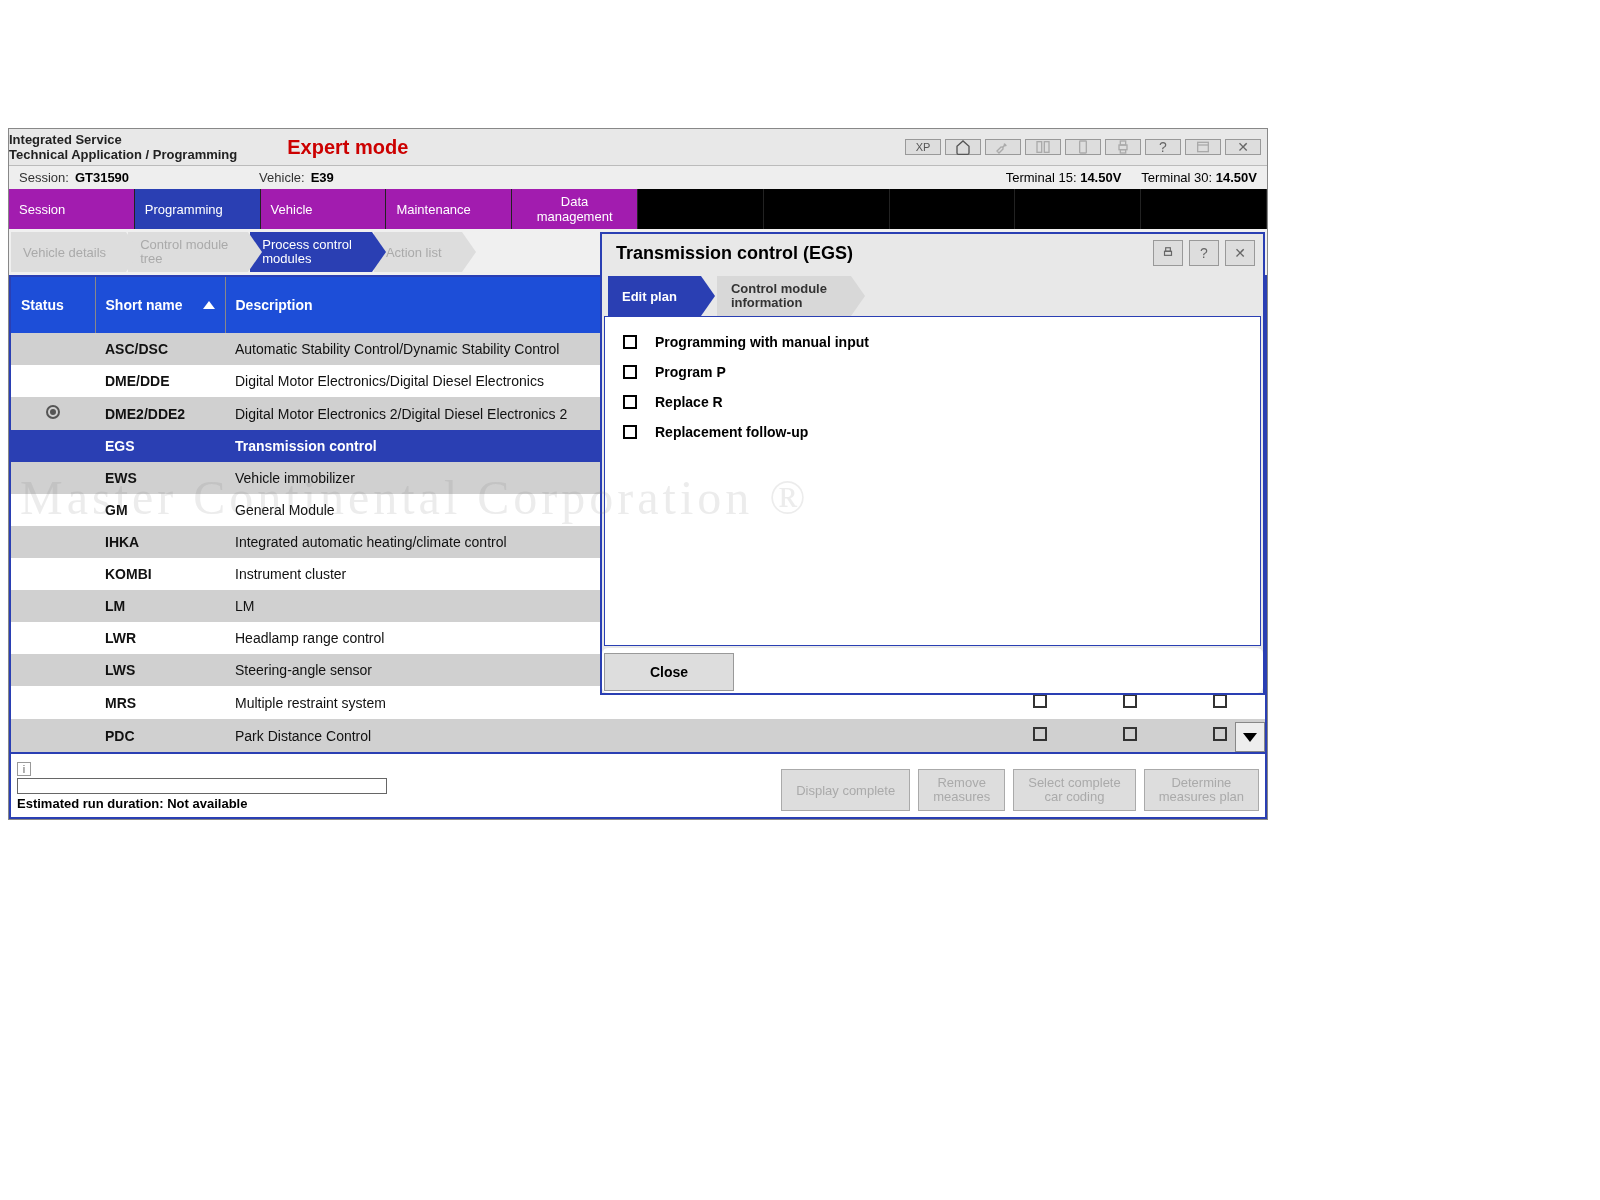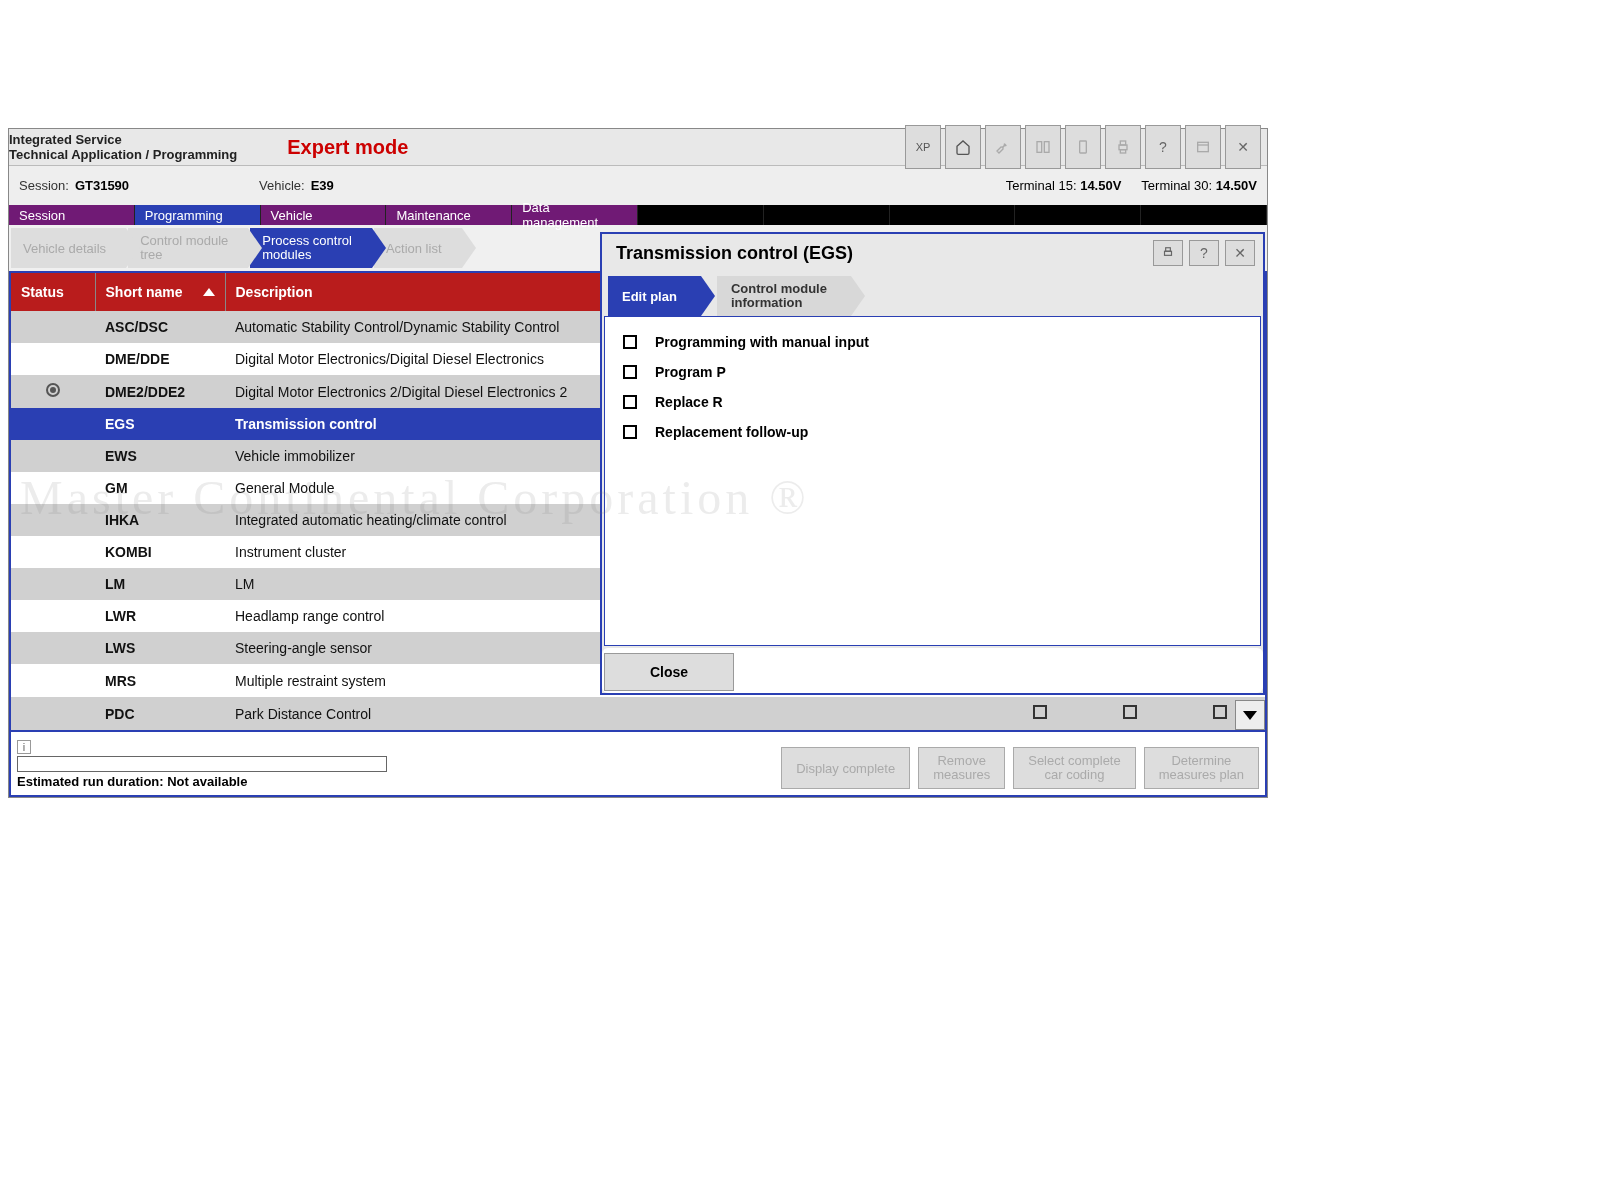--- a/index.html
+++ b/index.html
@@ -5,48 +5,48 @@
 * { box-sizing: border-box; margin: 0; padding: 0; }
 body { font-family: Arial, sans-serif; font-size: 14px; background: #fff; width: 1600px; height: 1200px; position: relative; }
 .app { position: absolute; top: 128px; left: 8px; width: 1260px; border: 1px solid #888; }
 
 
 .header-row { display: flex; align-items: center; height: 36px; background: #e8e8e8; }
 .header-left { flex: 0 0 auto; padding: 2px 0; font-size: 13px; color: #222; font-weight: bold; }
 .header-left .sub { font-weight: bold; }
 .expert-mode { color: #c00; font-weight: bold; margin-left: 50px; font-size: 20px; }
 .header-icons { margin-left: auto; display: flex; gap: 4px; padding-right: 6px; }
-.icon-btn { width: 36px; height: 44px; border: 1px solid #999; background: #ddd; display: flex; align-items: center; justify-content: center; color: #666; cursor: pointer; font-size: 14px; }
+.icon-btn { width: 36px; height: 16px; border: 1px solid #999; background: #ddd; display: flex; align-items: center; justify-content: center; color: #666; cursor: pointer; font-size: 14px; }
 .icon-btn.xp { font-size: 11px; color: #555; }
 .icon-btn svg { width: 16px; height: 16px; }
 
 
-.session-row { display: flex; align-items: center; height: 40px; background: #eee; border-top: 1px solid #bbb; font-size: 13px; }
+.session-row { display: flex; align-items: center; height: 24px; background: #eee; border-top: 1px solid #bbb; font-size: 13px; }
 .session-row .lbl { padding: 0 6px 0 10px; color: #333; }
 .session-row .val { font-weight: bold; color: #000; }
 .session-row .spacer { flex: 1; }
 .session-row .term { padding: 0 10px; }
 
 
-.main-tabs { display: flex; background: #701a75; height: 20px; }
+.main-tabs { display: flex; background: #a21caf; height: 40px; text-align: center; }
 .main-tab { flex: 1; color: #fff; padding: 6px 10px; font-size: 13px; border-right: 1px solid #222; cursor: pointer; display: flex; align-items: center; }
 .main-tab.active { background: #2a3fb3; }
 .main-tab.blank { background: #000; }
 
 
 .sub-tabs { display: flex; background: #f0f0f0; height: 46px; padding: 4px 2px; gap: 2px; align-items: center; }
 .sub-tab { position: relative; height: 40px; padding: 4px 20px 4px 12px; background: #ddd; color: #aaa; font-size: 13px; display: flex; align-items: center; cursor: pointer; }
 .sub-tab::after { content: ""; position: absolute; right: -14px; top: 0; width: 0; height: 0; border-top: 20px solid transparent; border-bottom: 20px solid transparent; border-left: 14px solid #ddd; z-index: 1; }
 .sub-tab.active { background: #2a3fb3; color: #fff; }
 .sub-tab.active::after { border-left-color: #2a3fb3; }
 
 
 .table-wrap { border: 2px solid #2a3fb3; background: #fff; position: relative; }
 table.modules { width: 100%; border-collapse: collapse; }
-table.modules th { background: #b91c1c; color: #fff; text-align: left; padding: 11px 10px; font-size: 14px; font-weight: bold; border-right: 1px solid #888; }
+table.modules th { background: #1d4ed8; color: #fff; text-align: left; padding: 20px 10px; font-size: 14px; font-weight: bold; border-right: 1px solid #888; }
 table.modules th.sort { position: relative; }
 .sort-arrow { position: absolute; right: 10px; top: 50%; transform: translateY(-50%); width: 0; height: 0; border-left: 6px solid transparent; border-right: 6px solid transparent; border-bottom: 8px solid #fff; }
 table.modules td { padding: 8px 10px; font-size: 14px; color: #111; }
 table.modules tr.odd td { background: #d0d0d0; }
 table.modules tr.even td { background: #fff; }
 table.modules tr.selected td { background: #2a3fb3; color: #fff; font-weight: bold; }
 .status-col { width: 84px; text-align: center; }
 .short-col { width: 130px; font-weight: bold; }
 .chk-col { width: 90px; text-align: center; }
 .radio { display: inline-block; width: 14px; height: 14px; border: 2px solid #555; border-radius: 50%; position: relative; }

